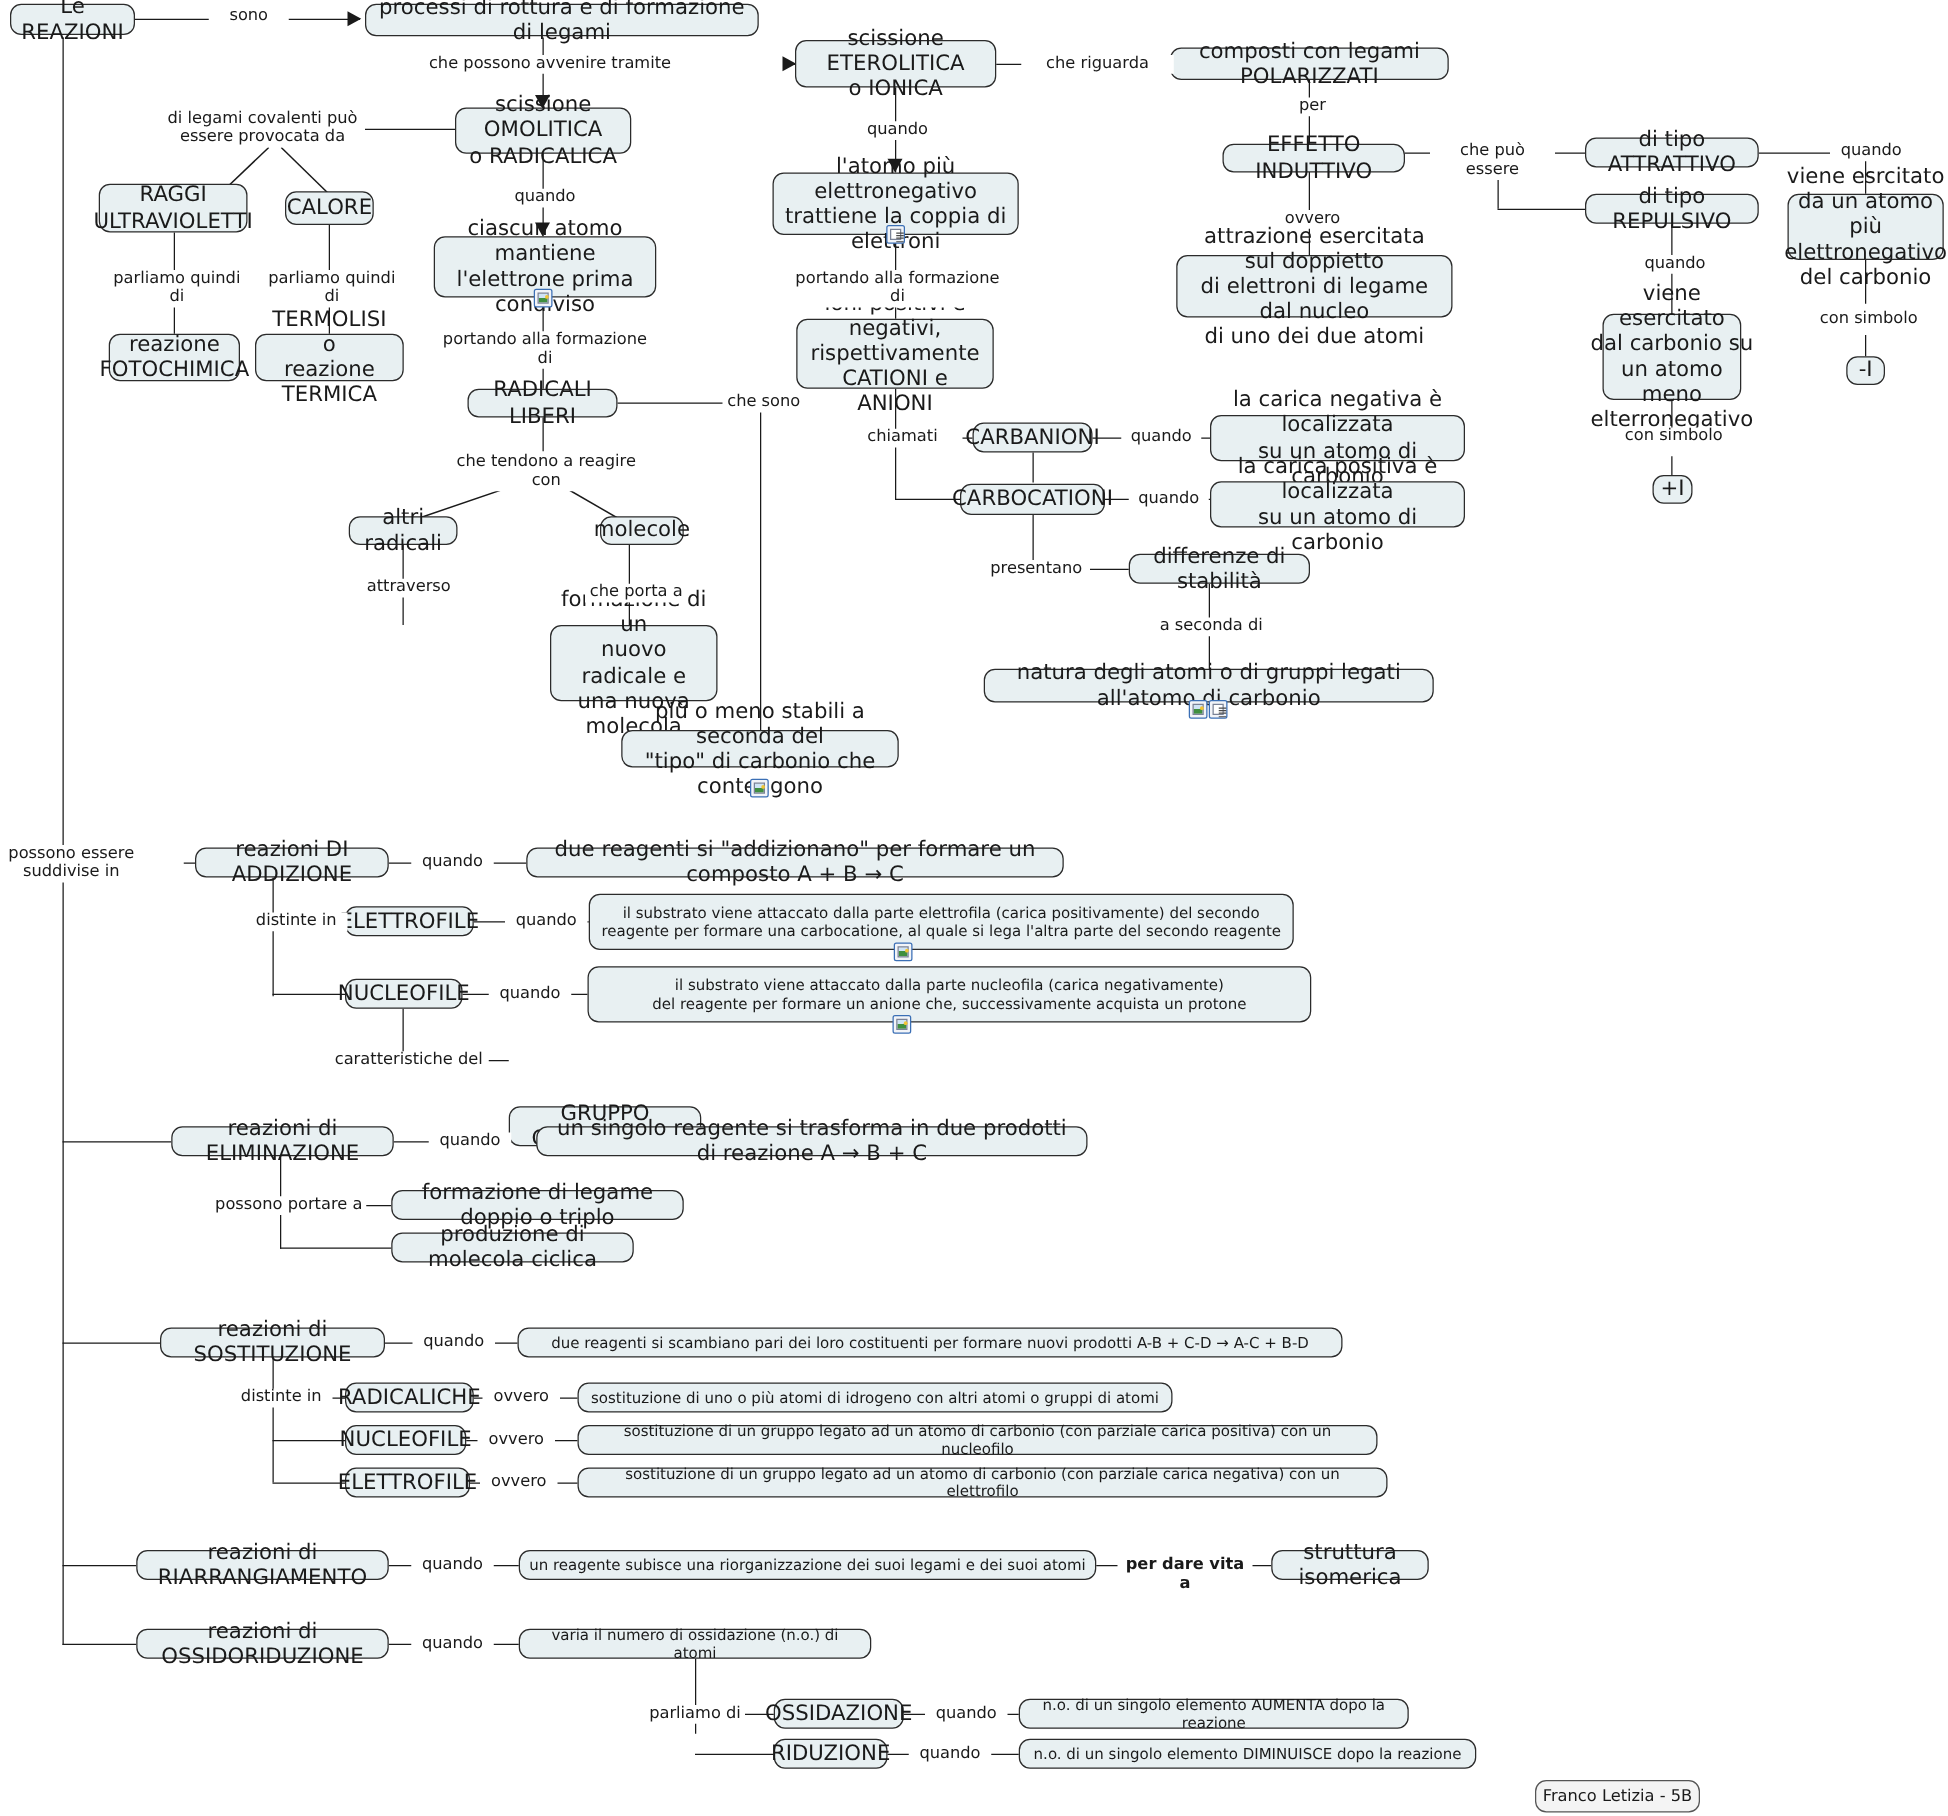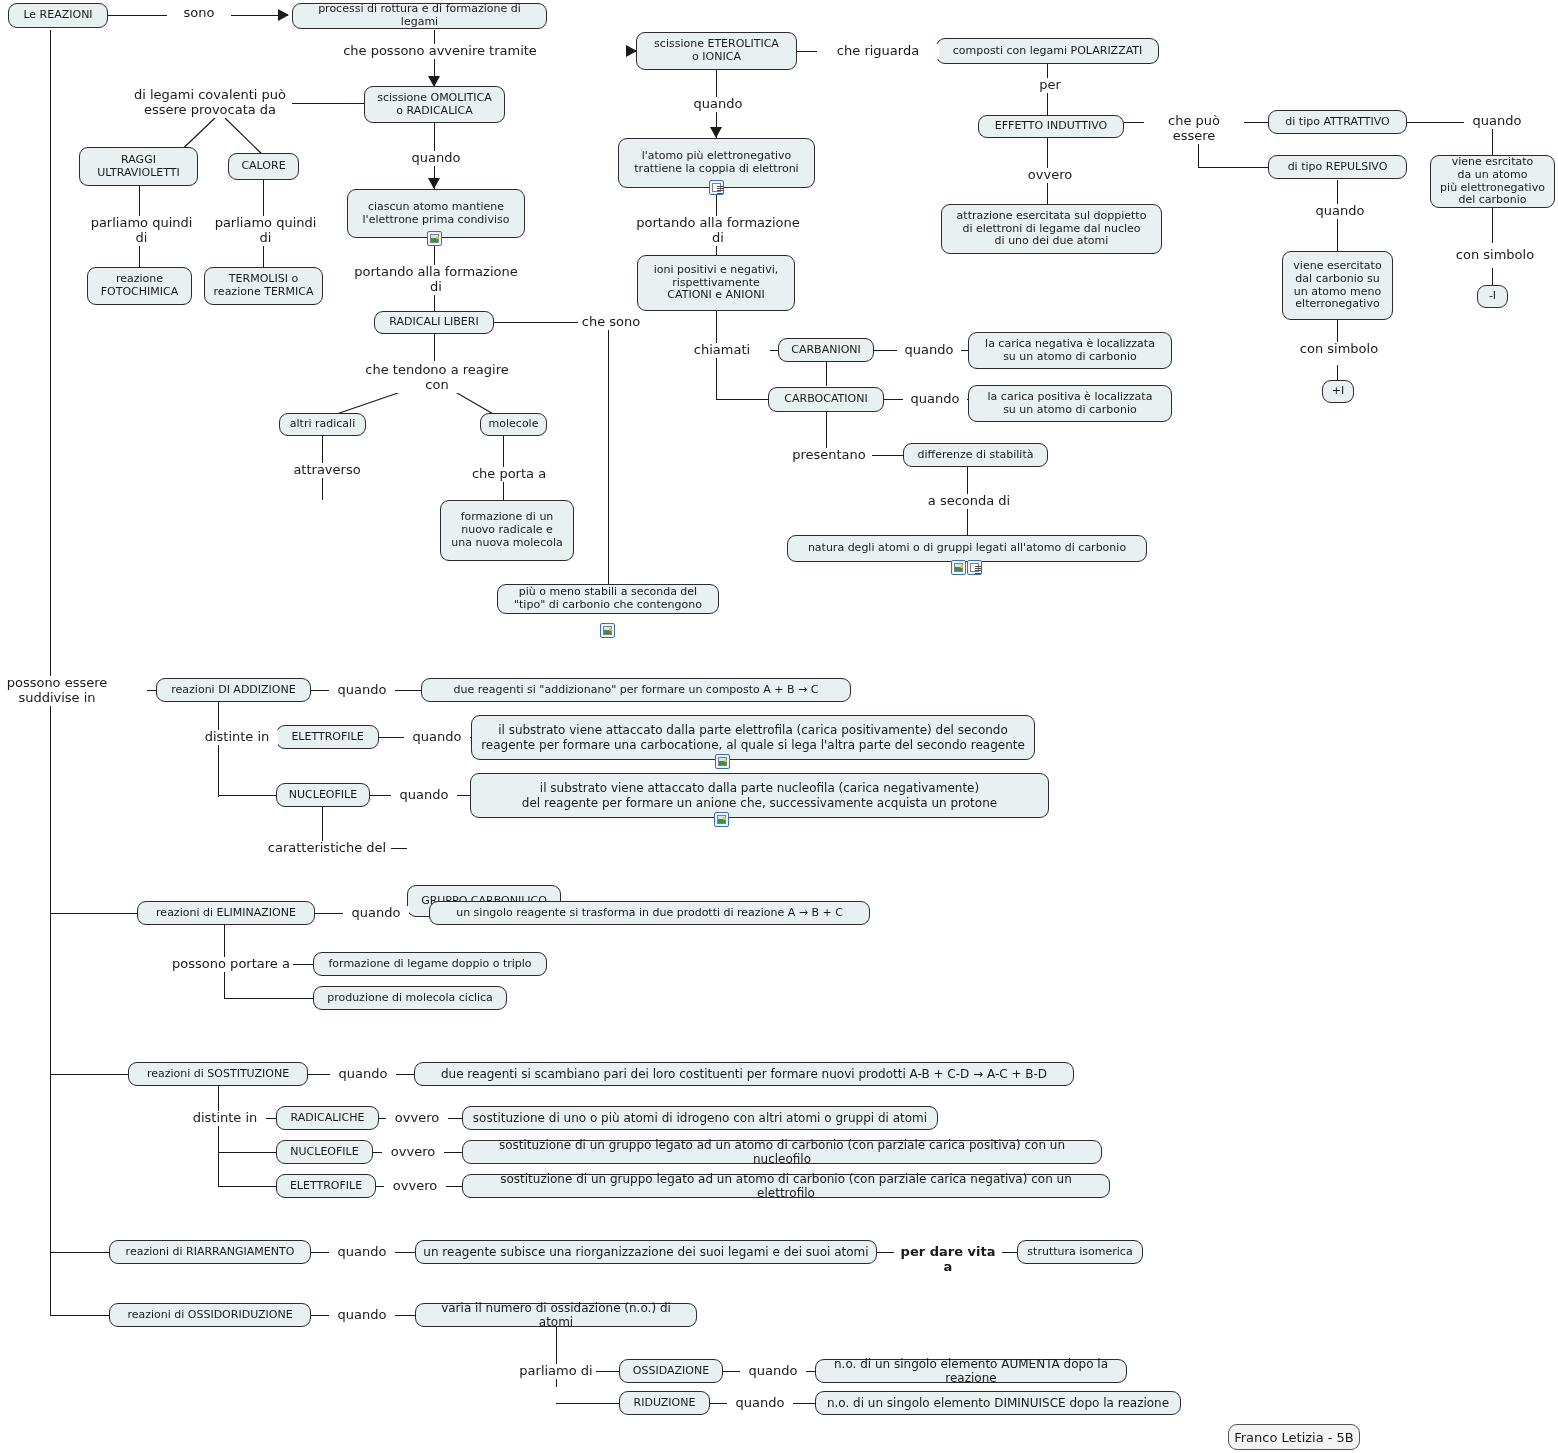--- a/index.html
+++ b/index.html
@@ -19,21 +19,21 @@
     position: absolute;
     box-sizing: border-box;
     background: #e8f0f2;
     border: 1px solid #2b2b2b;
     border-radius: 9px;
     display: flex;
     align-items: center;
     justify-content: center;
     text-align: center;
     color: #1a1a1a;
-    font-size: 11px;
+    font-size: 17px;
     line-height: 1.18;
     padding: 2px 7px;
     white-space: pre-line;
     z-index: 3;
   }
   .node.sm { font-size: 12px; }
   .label {
     position: absolute;
     background: #ffffff;
     color: #1a1a1a;
@@ -250,21 +250,21 @@
 
   <div class="ln lnh" style="left:311px; top:1315px; width:104px;"></div>
   <div class="ln lnv" style="left:556px; top:1327px; height:60px;"></div>
   <div class="ln lnh" style="left:556px; top:1371px; width:63px;"></div>
   <div class="ln lnh" style="left:556px; top:1403px; width:63px;"></div>
   <div class="ln lnh" style="left:723px; top:1371px; width:92px;"></div>
   <div class="ln lnh" style="left:710px; top:1403px; width:105px;"></div>
 
   <div class="node" style="left:8px; top:3px; width:100px; height:25px;">Le REAZIONI</div>
 
-  <div class="node" style="left:292px; top:3px; width:255px; height:26px;">processi di rottura e di formazione di legami</div>
+  <div class="node" style="left:292px; top:3px; width:315px; height:26px;">processi di rottura e di formazione di legami</div>
 
   <div class="node" style="left:364px; top:86px; width:141px; height:37px;">scissione OMOLITICA
 o RADICALICA</div>
 
   <div class="node" style="left:636px; top:32px; width:161px; height:38px;">scissione ETEROLITICA
 o IONICA</div>
 
   <div class="node" style="left:936px; top:38px; width:223px; height:26px;">composti con legami POLARIZZATI</div>
 
   <div class="node" style="left:978px; top:115px; width:146px; height:23px;">EFFETTO INDUTTIVO</div>

